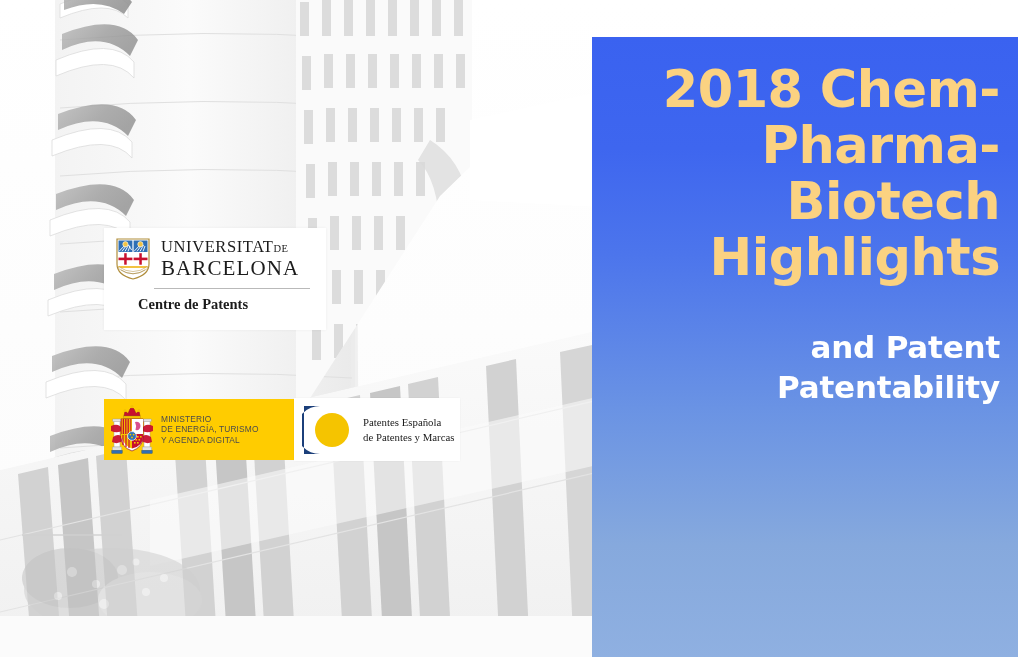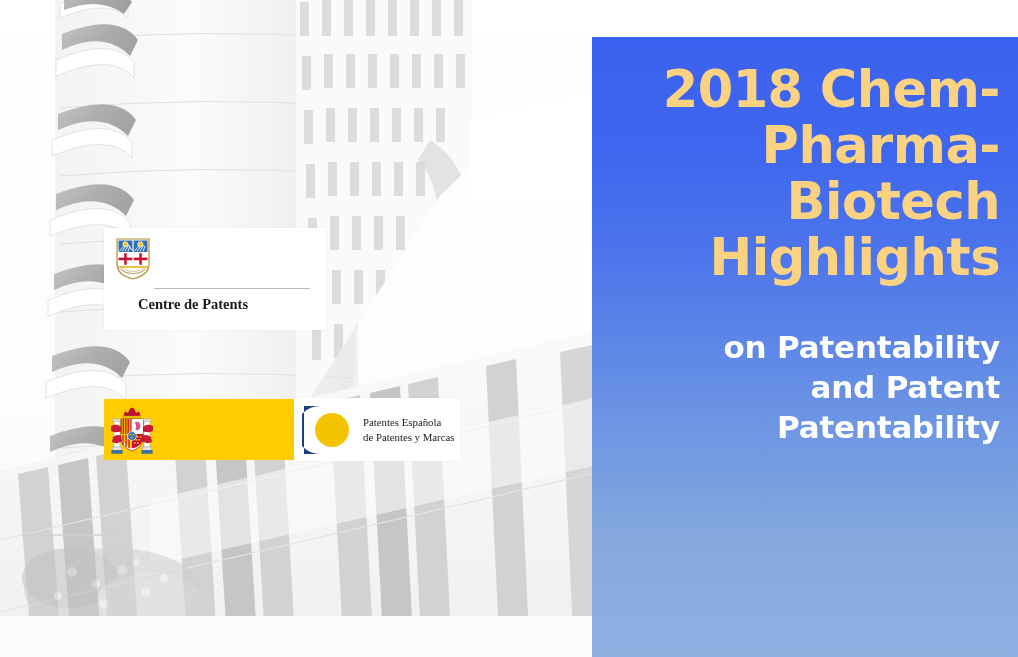--- a/index.html
+++ b/index.html
@@ -413,20 +413,24 @@
         <rect x="2.5" y="15.2" width="13.9" height="11.5" fill="#ffffff"></rect>
         <path d="M8.2,15.2 L10.7,15.2 L10.7,26.7 L8.2,26.7 Z" fill="#c8102e"></path>
         <path d="M2.5,19.6 L16.4,19.6 L16.4,22.2 L2.5,22.2 Z" fill="#c8102e"></path>
         <rect x="17.6" y="15.2" width="13.9" height="11.5" fill="#ffffff"></rect>
         <path d="M23.3,15.2 L25.8,15.2 L25.8,26.7 L23.3,26.7 Z" fill="#c8102e"></path>
         <path d="M17.6,19.6 L31.5,19.6 L31.5,22.2 L17.6,22.2 Z" fill="#c8102e"></path>
         <path d="M2.5,28 L31.5,28 L31.5,30 L2.5,30 Z" fill="#f2c342"></path>
         <path d="M2.5,30.6 Q17,41 31.5,30.6 L31.5,28.6 Q17,38.5 2.5,28.6 Z" fill="#ffffff" stroke="#b08d3a" stroke-width="0.5"></path>
         <path d="M5,32 Q17,39.5 29,32" stroke="#9b7a2e" stroke-width="0.5" fill="none"></path>
       </svg>
+      <div id="ub-words">
+        <div id="ub-line1"><span>UNIVERSITAT</span><span class="small-de">DE</span></div>
+        <div id="ub-line2">BARCELONA</div>
+      </div>
     </div>
     <div id="ub-rule"></div>
     <div id="ub-sub">Centre de Patents</div>
   </div>
 
   <div id="ministry-card">
     <svg id="coat-of-arms" viewBox="0 0 44 52">
 
       <path d="M14,12 L30,12 L29,7 L26,9.5 L24,5 L22,3 L20,5 L18,9.5 L15,7 Z" fill="#c8102e" stroke="#8d1423" stroke-width="0.5"></path>
       <g fill="#f5c400">
@@ -479,20 +483,25 @@
           <rect x="24" y="38" width="1.6" height="1.6"></rect>
         <rect x="27" y="38" width="1.6" height="1.6"></rect>
       </g>
       <circle cx="22" cy="32" r="4.4" fill="#2f6fb5" stroke="#ffffff" stroke-width="0.7"></circle>
       <g fill="#f5c400">
         <circle cx="20.4" cy="30.6" r="0.9"></circle>
           <circle cx="23.6" cy="30.6" r="0.9"></circle>
         <circle cx="22" cy="33.4" r="0.9"></circle>
       </g>
     </svg>
+    <div id="ministry-text">
+      <div>MINISTERIO</div>
+      <div>DE ENERGÍA, TURISMO</div>
+      <div>Y AGENDA DIGITAL</div>
+    </div>
   </div>
 
   <div id="oepm-card">
     <svg id="oepm-mark" viewBox="0 0 52 52">
       <path d="M2,2 L18,2 A24,24 0 0 0 18,50 L2,50 Z" fill="#1b3f7a"></path>
       <circle cx="30" cy="26" r="17" fill="#f5c400"></circle>
     </svg>
     <div id="oepm-text">
       <div>Patentes Española</div>
       <div>de Patentes y Marcas</div>
@@ -503,21 +512,20 @@
     <div class="panel-inner">
 
       <div id="title-block">
         <div class="title-line">2018 Chem-</div>
         <div class="title-line">Pharma-</div>
         <div class="title-line">Biotech</div>
         <div class="title-line">Highlights</div>
       </div>
 
       <div id="subtitle-block">
-        <div class="subtitle-line">on Patentability</div>
         <div class="subtitle-line">and Patent</div>
         <div class="subtitle-line">Patentability</div>
       </div>
 
 
     </div>
   </div>
 
 </div>
 

